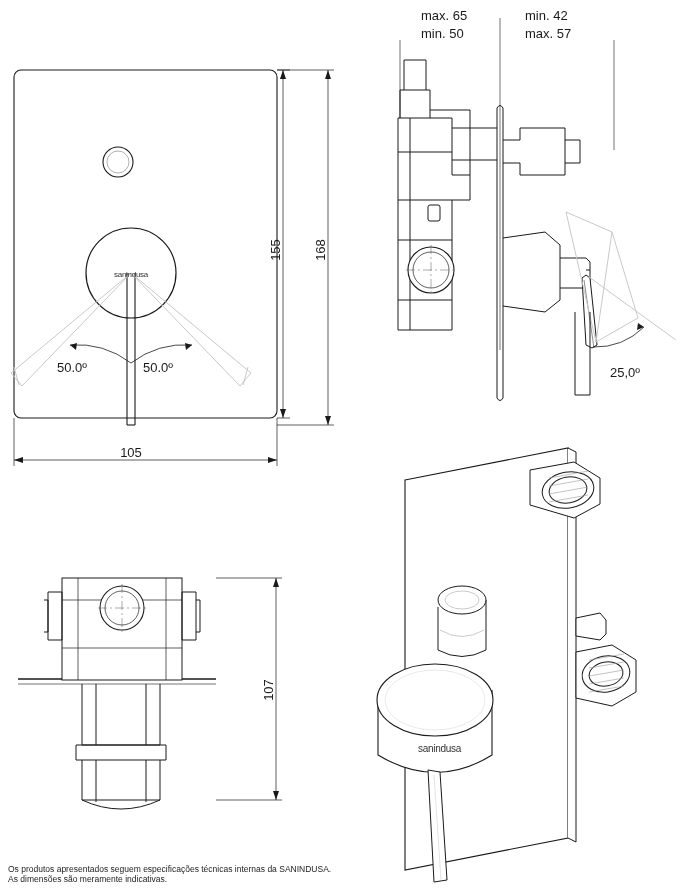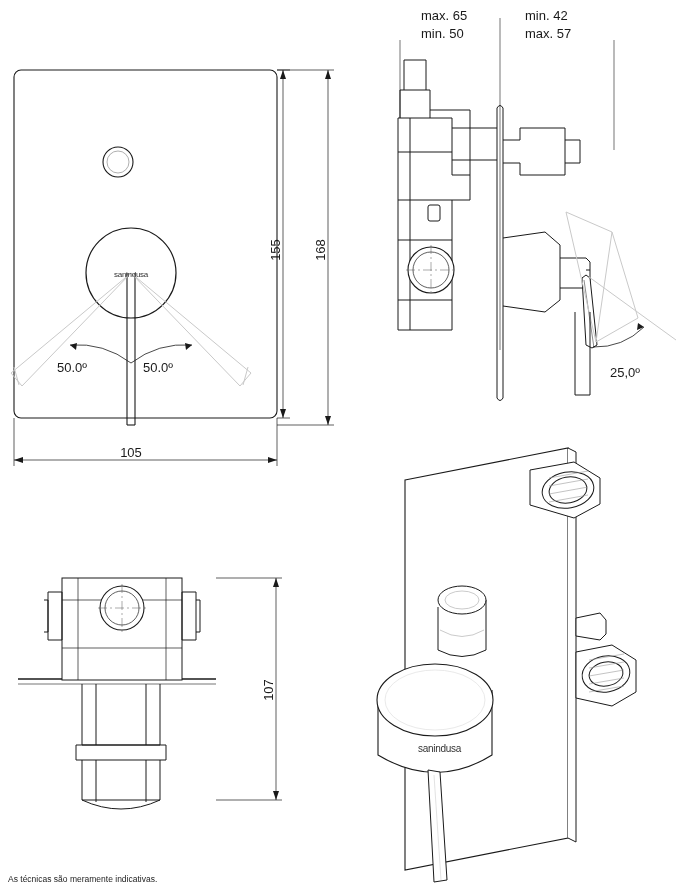--- a/index.html
+++ b/index.html
@@ -246,16 +246,17 @@
 
       <g>
         <path d="M428,770 L440,772 L447,880 L434,882 Z" fill="#ffffff" stroke="#1a1a1a" stroke-width="1"></path>
         <path d="M434,775 L441,880" stroke="#d5d5d5" stroke-width="0.7" fill="none"></path>
       </g>
     </g>
 
   </svg>
 
   <div class="footnote">
-    <div>As técnicas são meramente indicativas.</div>
+    <div>Os produtos apresentados seguem especificações técnicas internas da SANINDUSA.</div>
+    <div>As dimensões são meramente indicativas.</div>
   </div>
 
 </div>
 
 </body></html>

